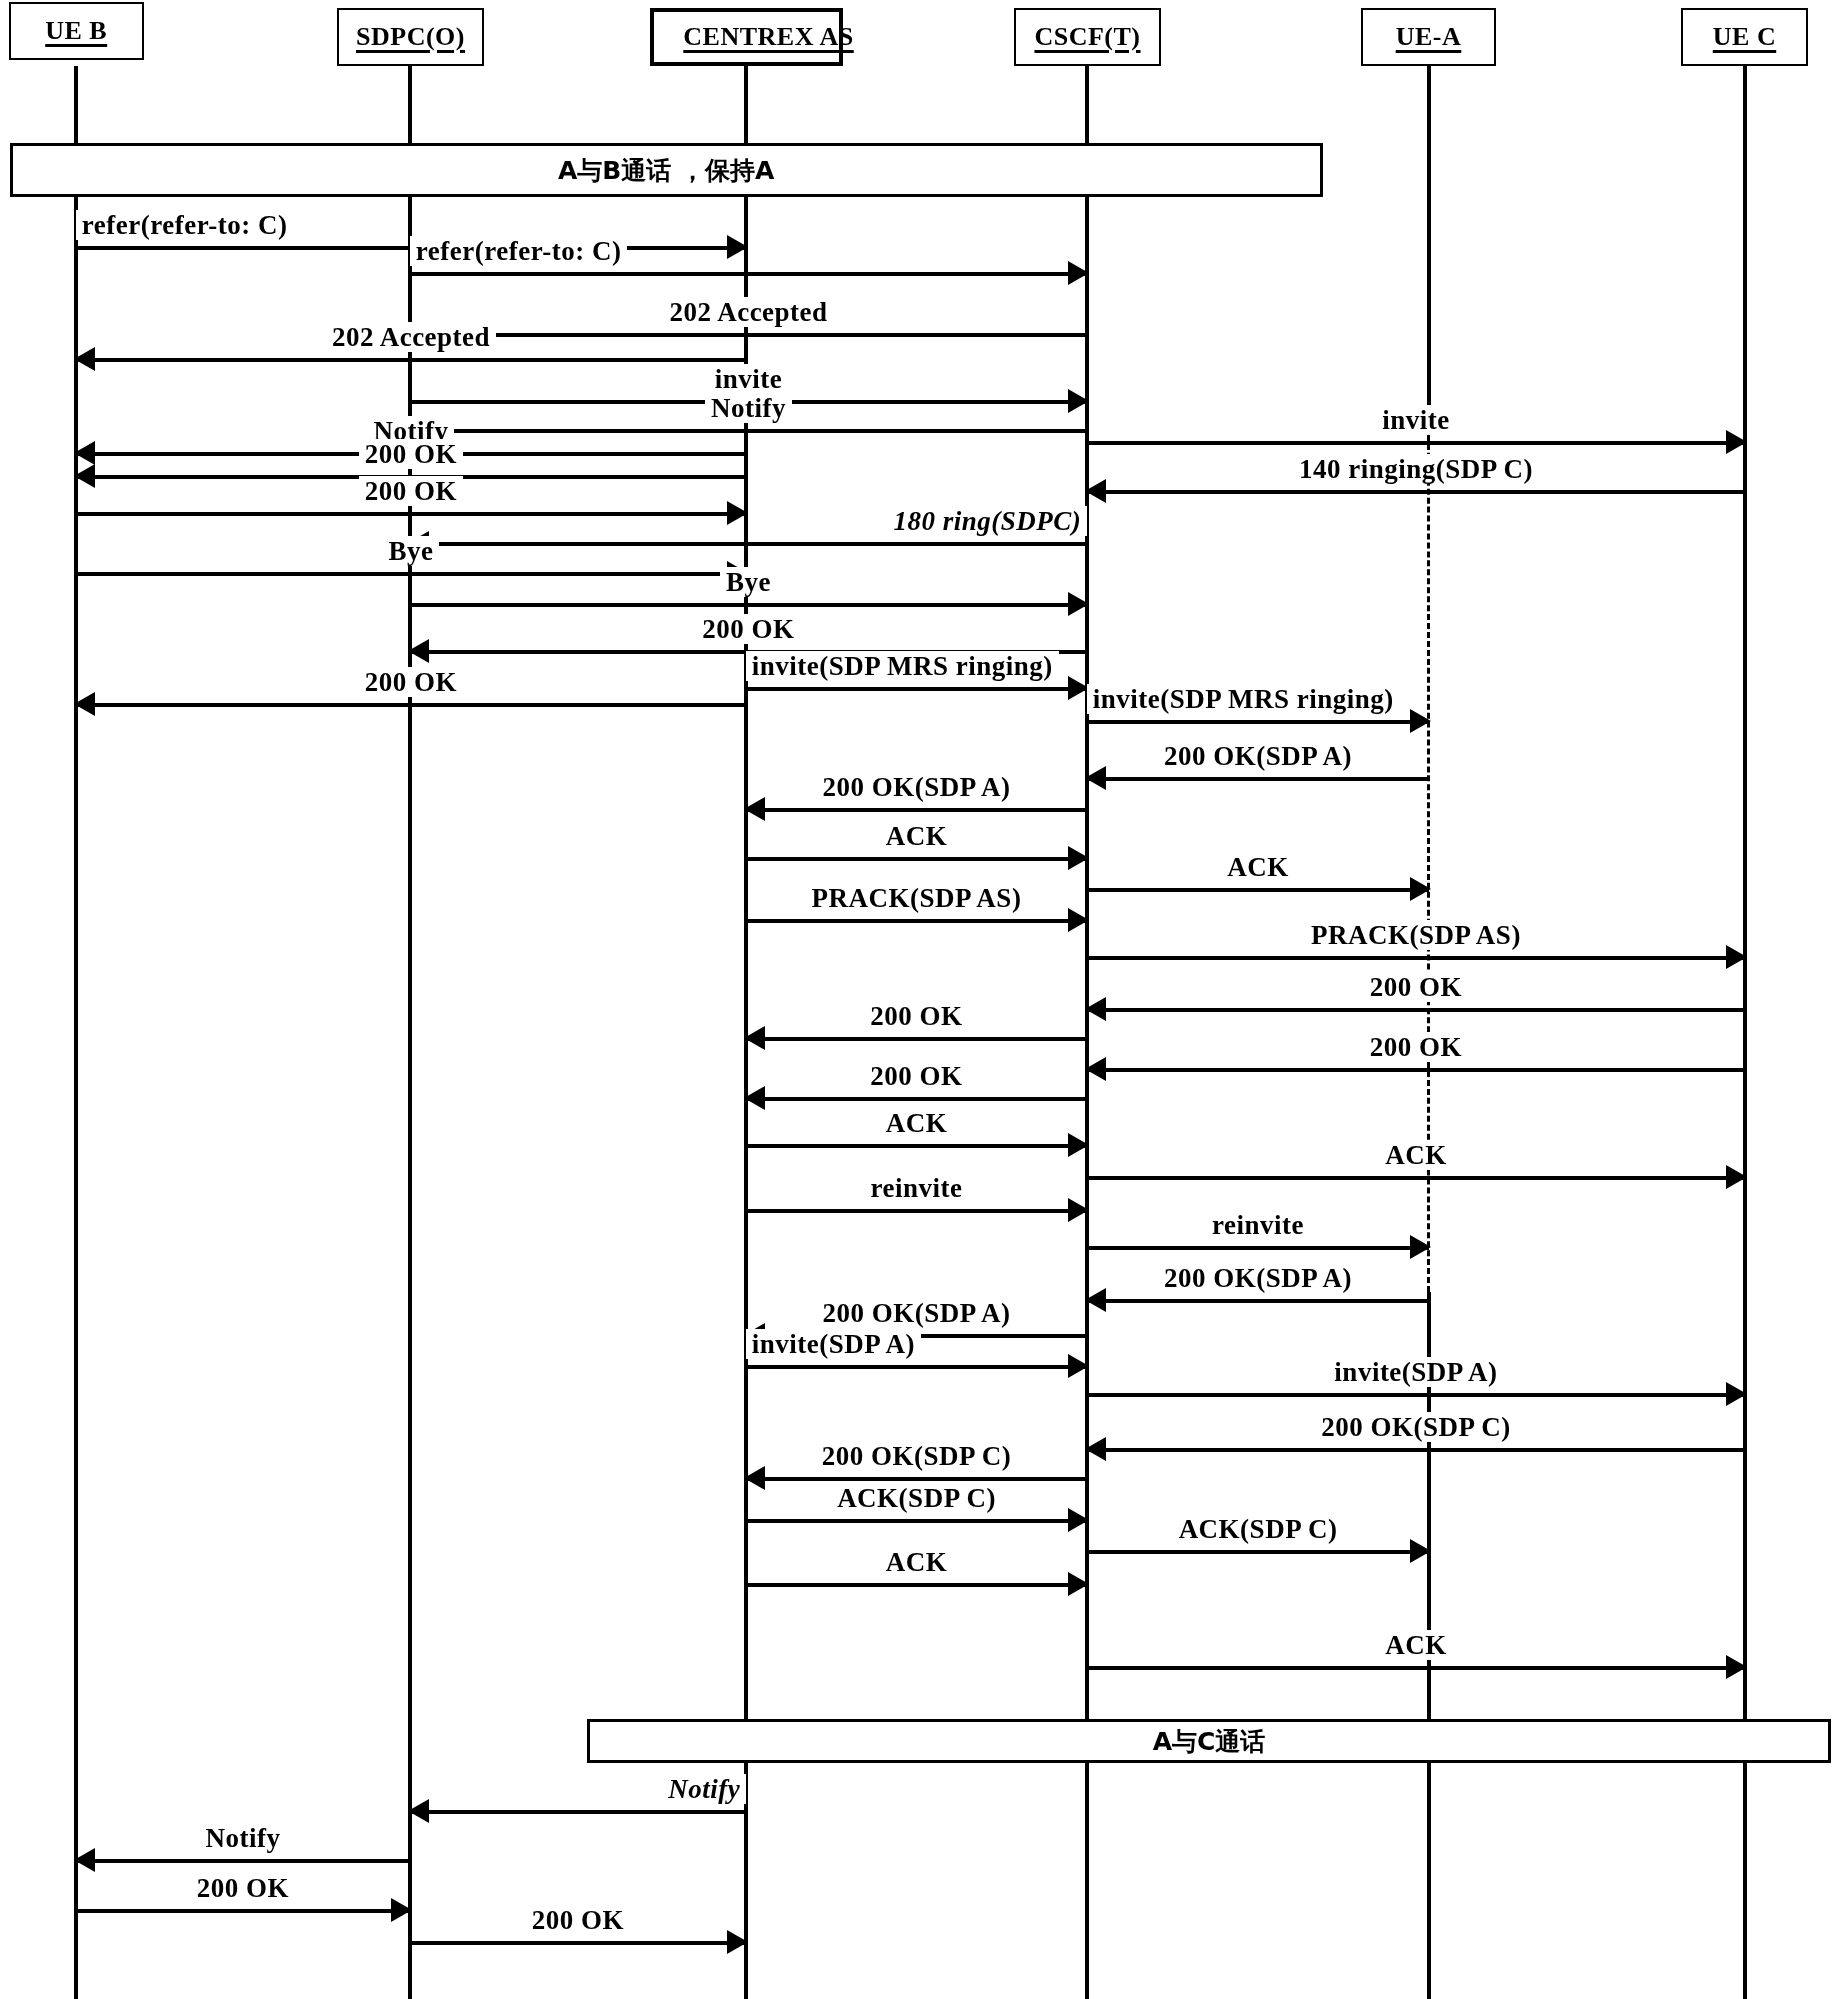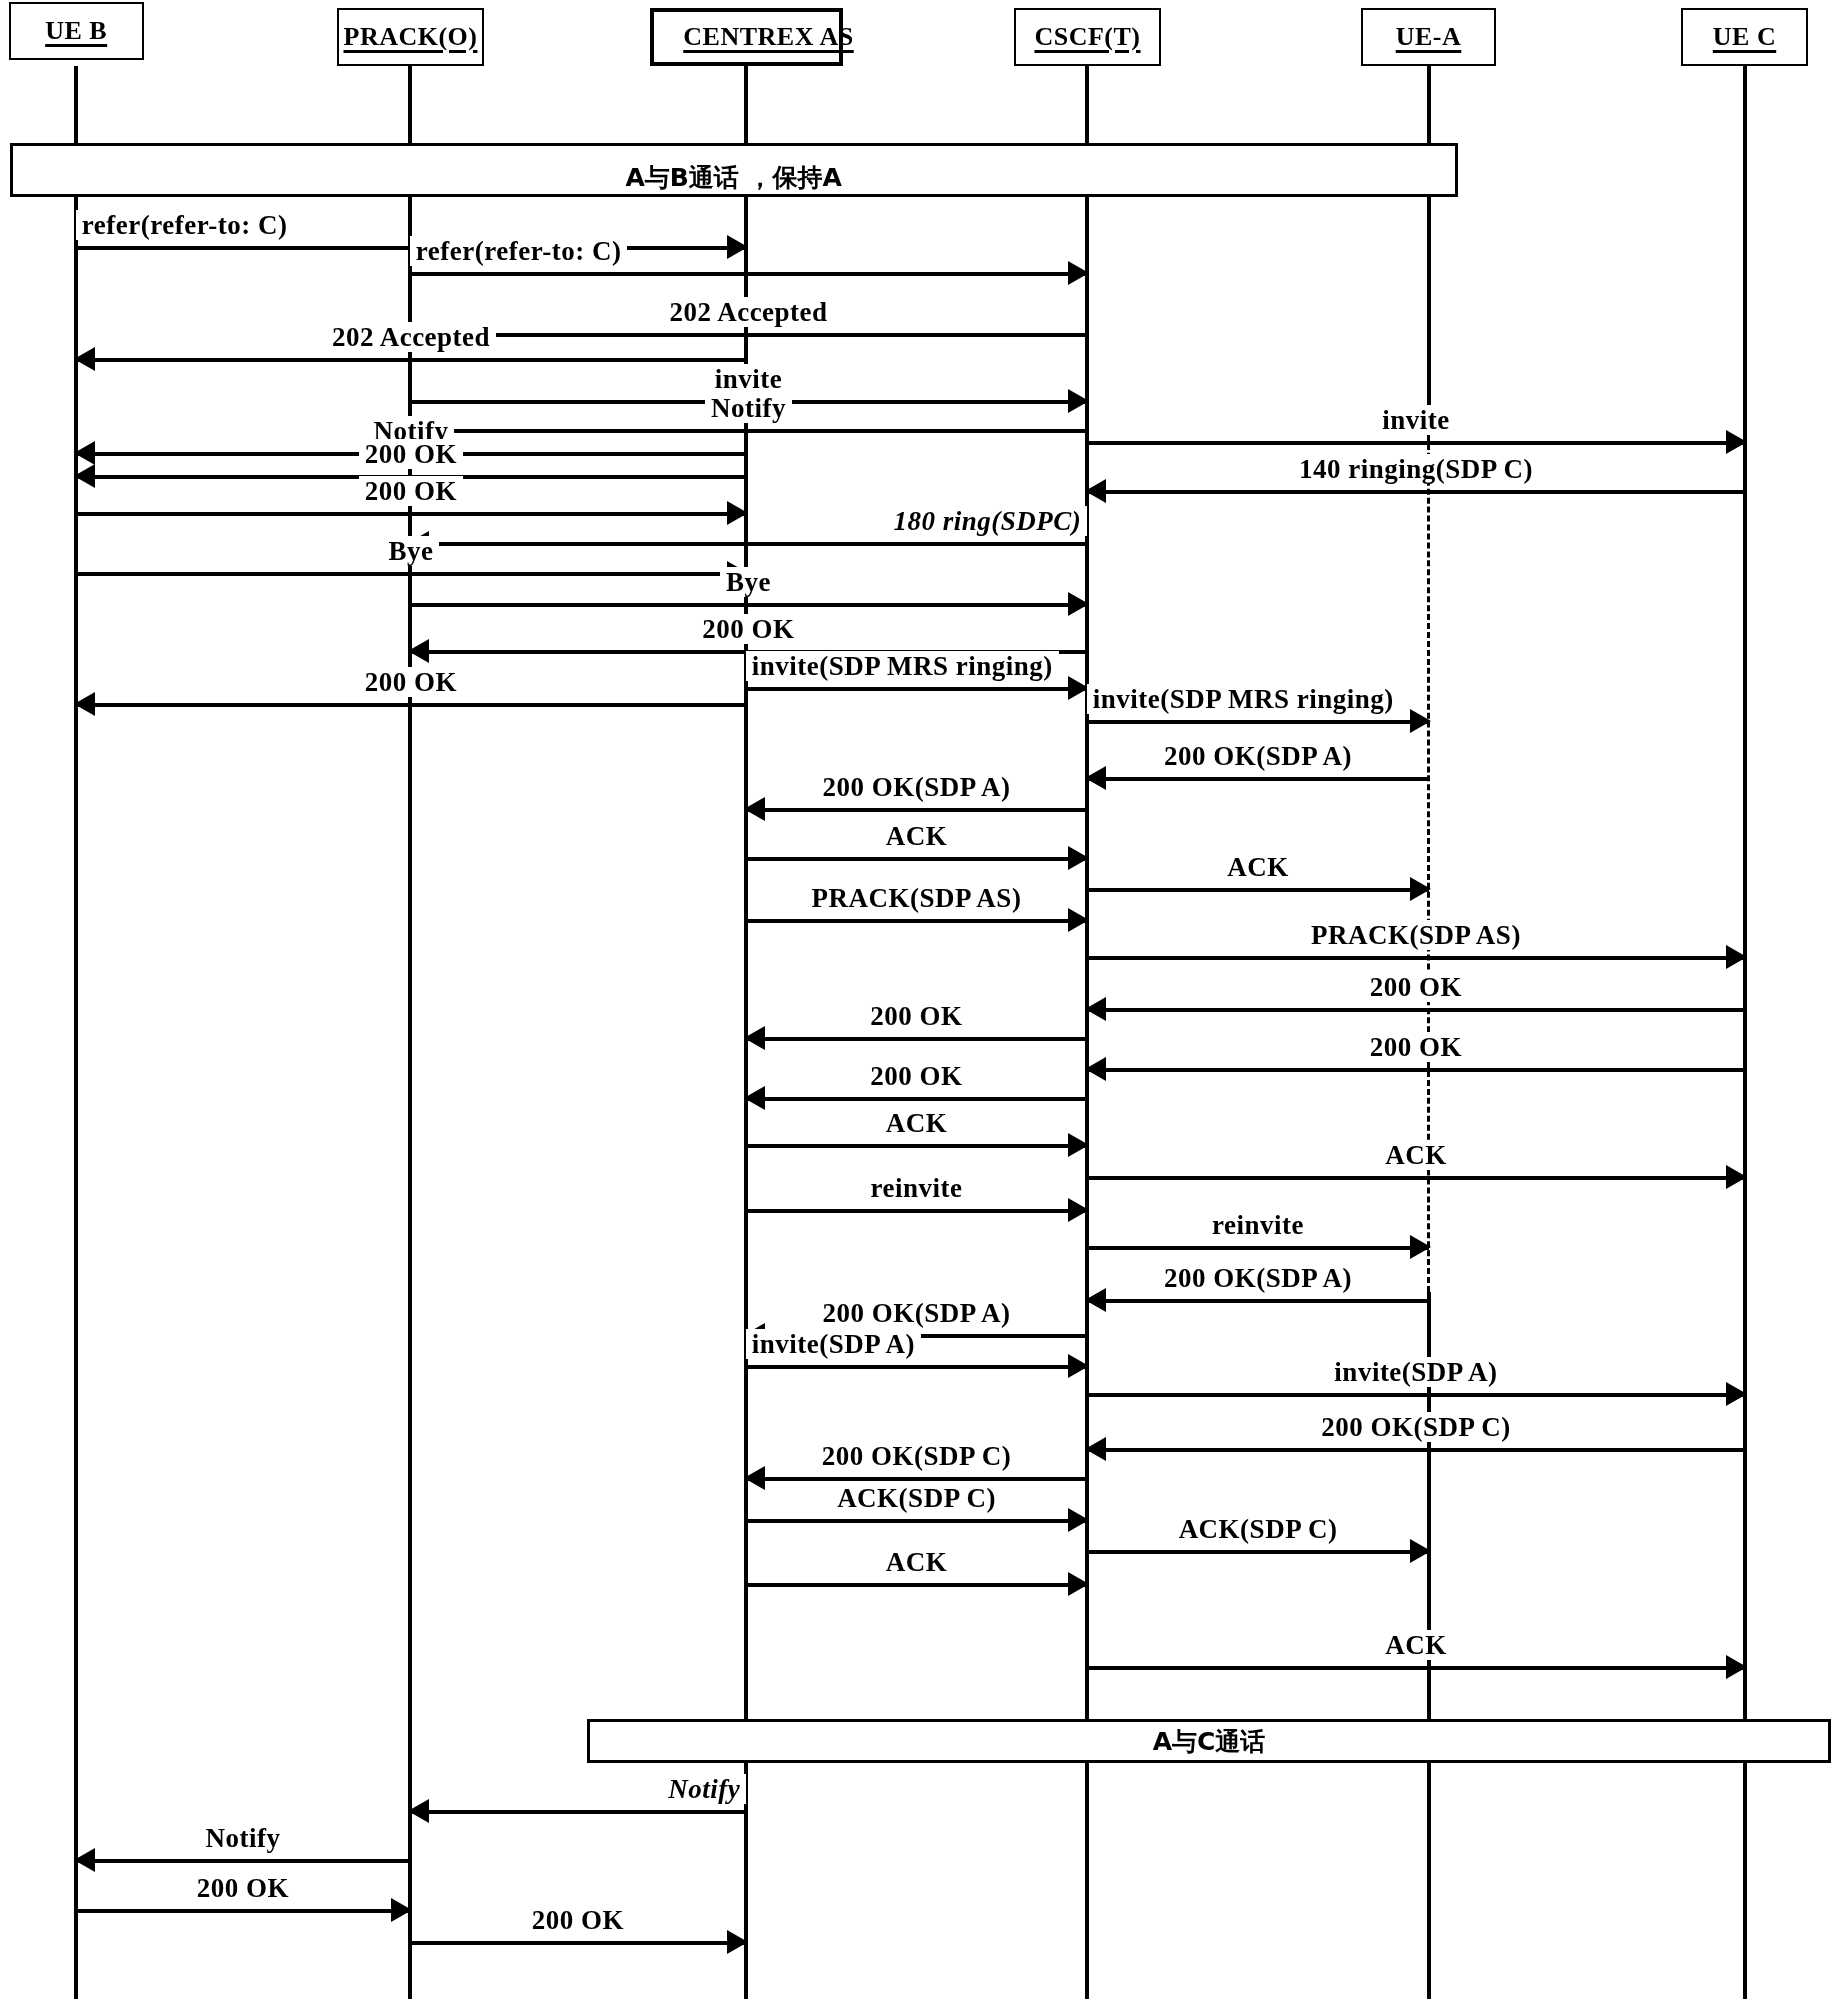--- a/index.html
+++ b/index.html
@@ -34,42 +34,42 @@
 </style>
 </head>
 <body>
 
 <div id="stage">
     <div class="actor-box" style="left: 8.7px; top: 2px; width: 135px; height: 58px;">
       <div class="actor-label">UE  B</div>
     </div>
     <div class="lifeline" style="left: 74px; top: 66px; height: 1934px;"></div>
     <div class="actor-box" style="left: 337px; top: 7.7px; width: 147px; height: 58px;">
-      <div class="actor-label">PRACK(O)</div>
+      <div class="actor-label">SDPC(O)</div>
     </div>
     <div class="lifeline" style="left: 408px; top: 66px; height: 1934px;"></div>
     <div class="actor-box thick" style="left: 650px; top: 7.7px; width: 193px; height: 58px; padding-left: 44px;">
       <div class="actor-label">CENTREX AS</div>
     </div>
     <div class="lifeline" style="left: 744px; top: 66px; height: 1934px;"></div>
     <div class="actor-box" style="left: 1014px; top: 7.7px; width: 147px; height: 58px;">
       <div class="actor-label">CSCF(T)</div>
     </div>
     <div class="lifeline" style="left: 1085px; top: 66px; height: 1934px;"></div>
     <div class="actor-box" style="left: 1361px; top: 7.7px; width: 135px; height: 58px;">
       <div class="actor-label">UE-A</div>
     </div>
     <div class="lifeline" style="left: 1427px; top: 66px; height: 1934px;"></div>
     <div class="actor-box" style="left: 1681px; top: 7.7px; width: 127px; height: 58px;">
       <div class="actor-label">UE C</div>
     </div>
     <div class="lifeline" style="left: 1743px; top: 66px; height: 1934px;"></div>
     <div style="position: absolute; background: rgb(255, 255, 255); left: 1426px; top: 417px; width: 5.8px; height: 875px;"></div>
     <div class="lifeline dashed" style="left: 1427px; top: 417px; height: 875px;"></div>
-    <div class="phase-bar" style="left: 9.7px; top: 143px; width: 1448px; height: 54px; align-items: flex-end;">
+    <div class="phase-bar" style="left: 9.7px; top: 143px; width: 1313px; height: 54px;">
       <div class="phase-label">A与B通话 ，保持A</div>
     </div>
     <div class="phase-bar" style="left: 587px; top: 1719px; width: 1244px; height: 44px;">
       <div class="phase-label">A与C通话</div>
     </div>
     <div class="msg r" style="left: 76px; top: 246px; width: 670px;">
       <div class="line"></div>
       <div class="head"></div>
       <div class="cap left"><span>refer(refer-to: C)</span></div>
     </div>

